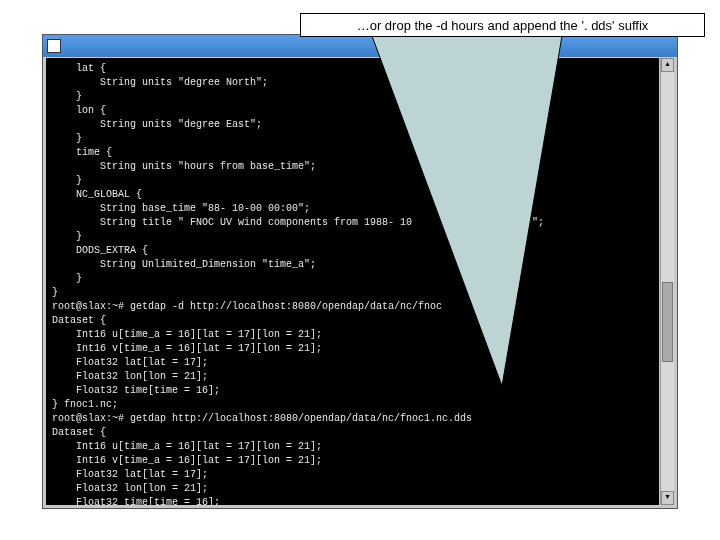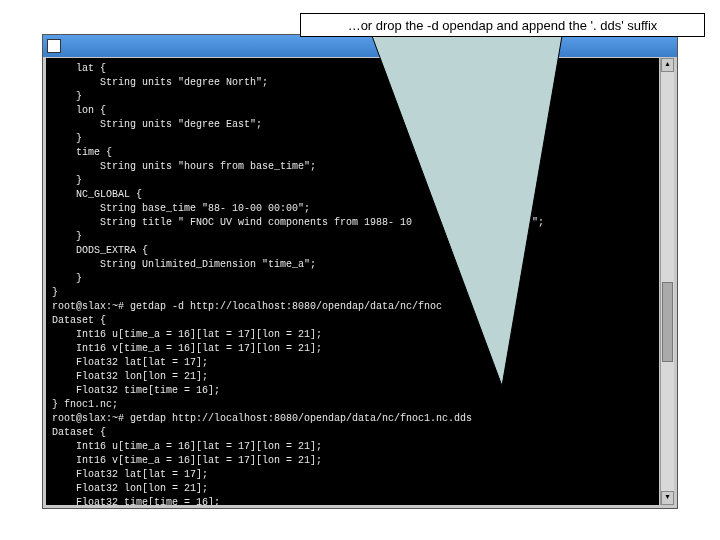--- a/index.html
+++ b/index.html
@@ -161,14 +161,14 @@
     <div class="scroll-thumb"></div>
     <div class="scroll-btn-down">▾</div>
   </div>
 </div>
 
 <svg class="pointer-svg" width="220" height="360">
   <polygon points="0,0 190,0 130,350" fill="#bdd4d4" stroke="#000" stroke-width="1"></polygon>
 </svg>
 
 <div class="callout-box">
-  <span>…or drop the -d opendap and append the '. dds' suffix</span>
+  <span>…or drop the -d hours and append the '. dds' suffix</span>
 </div>
 
 </body></html>

